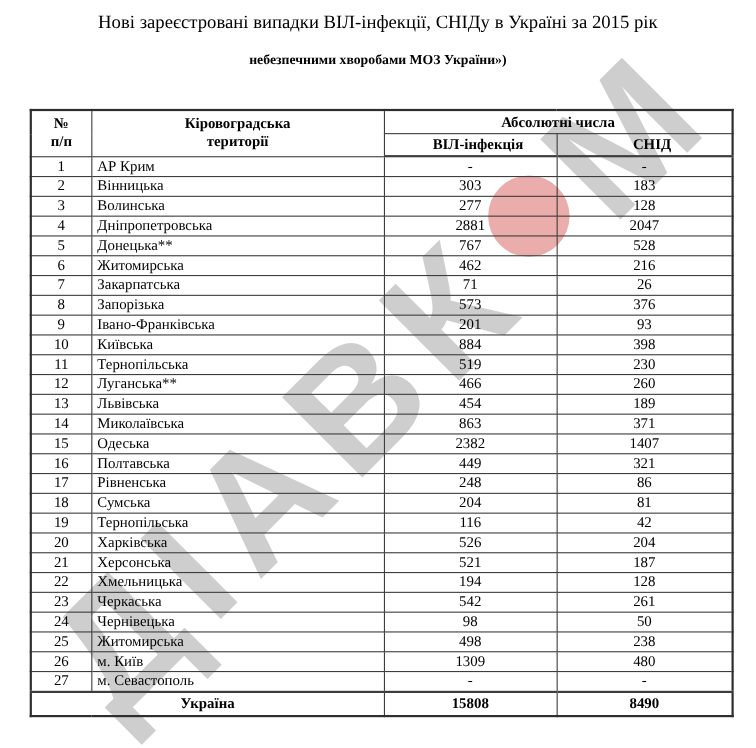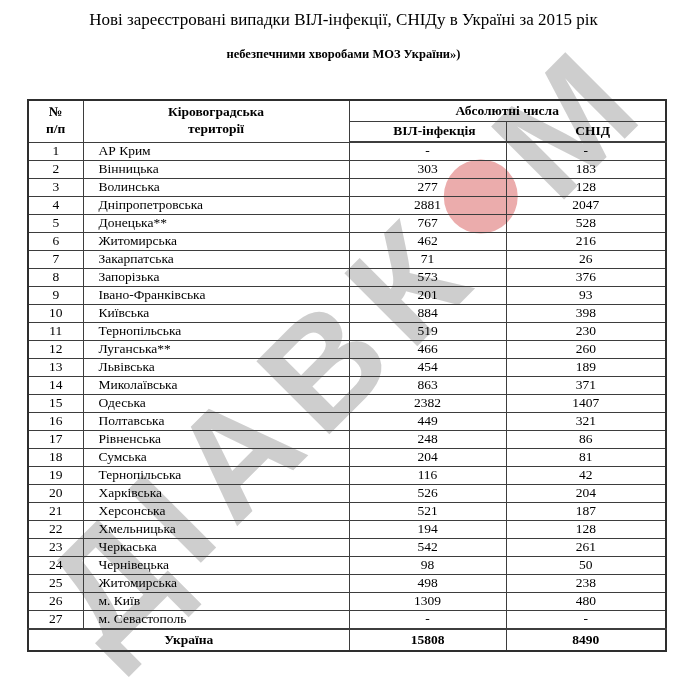--- a/index.html
+++ b/index.html
@@ -107,21 +107,21 @@
 
   table.data-table td {
     height: 17px;
     padding: 0 2px;
     text-align: center;
     line-height: 1.1;
     background: transparent;
   }
   table.data-table td.cell-territory {
     text-align: left;
-    padding-left: 15px;
+    padding-left: 5px;
   }
 
   table.data-table tr.total-row td {
     font-weight: bold;
     height: 20px;
     border-top-width: 2px;
     text-align: center;
   }
 </style>
 </head>

